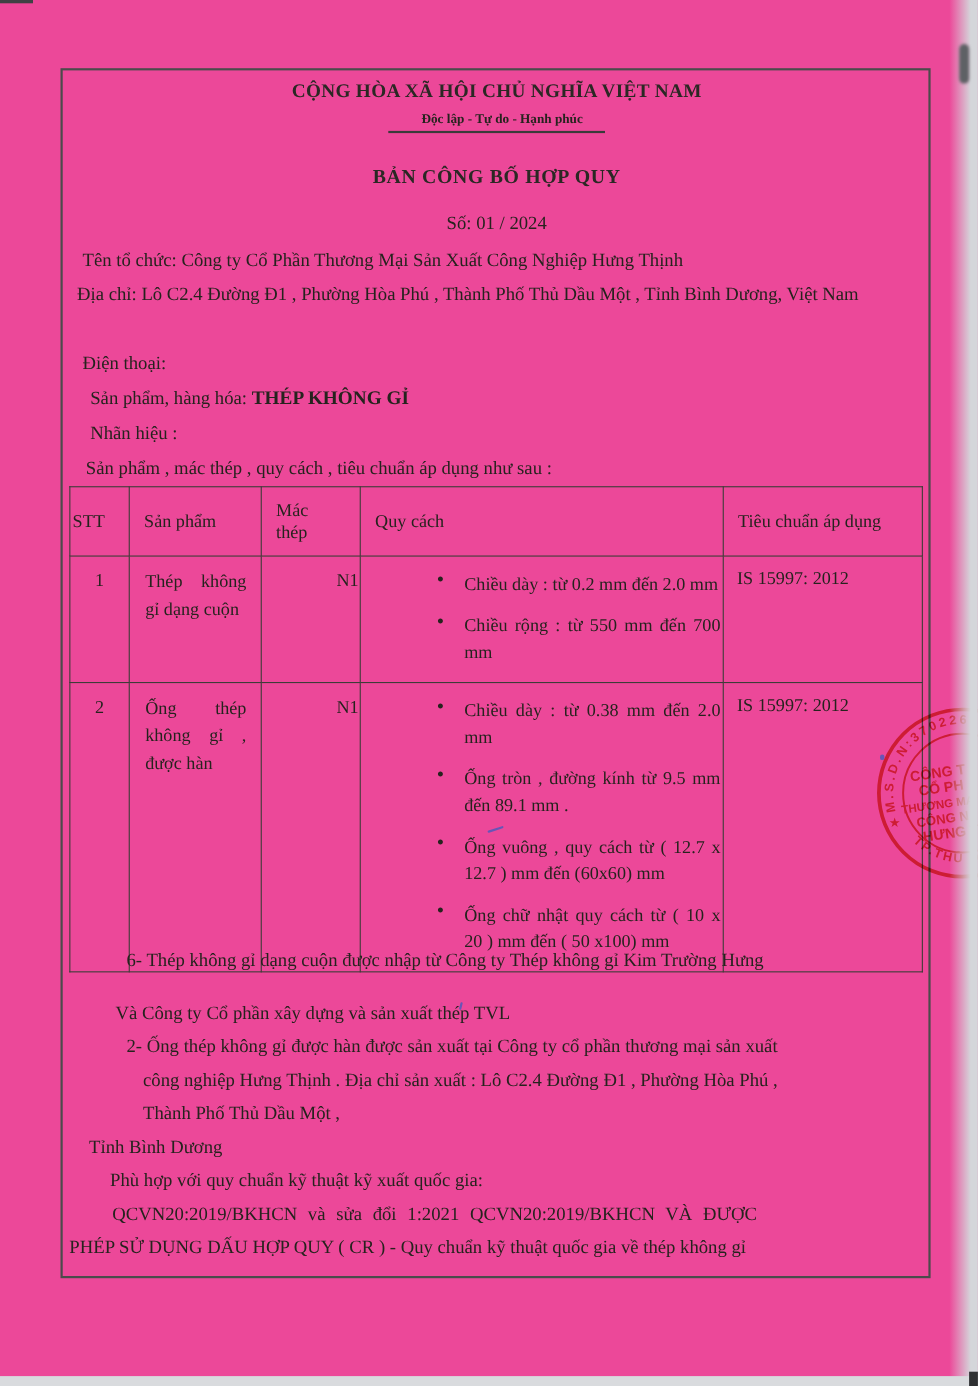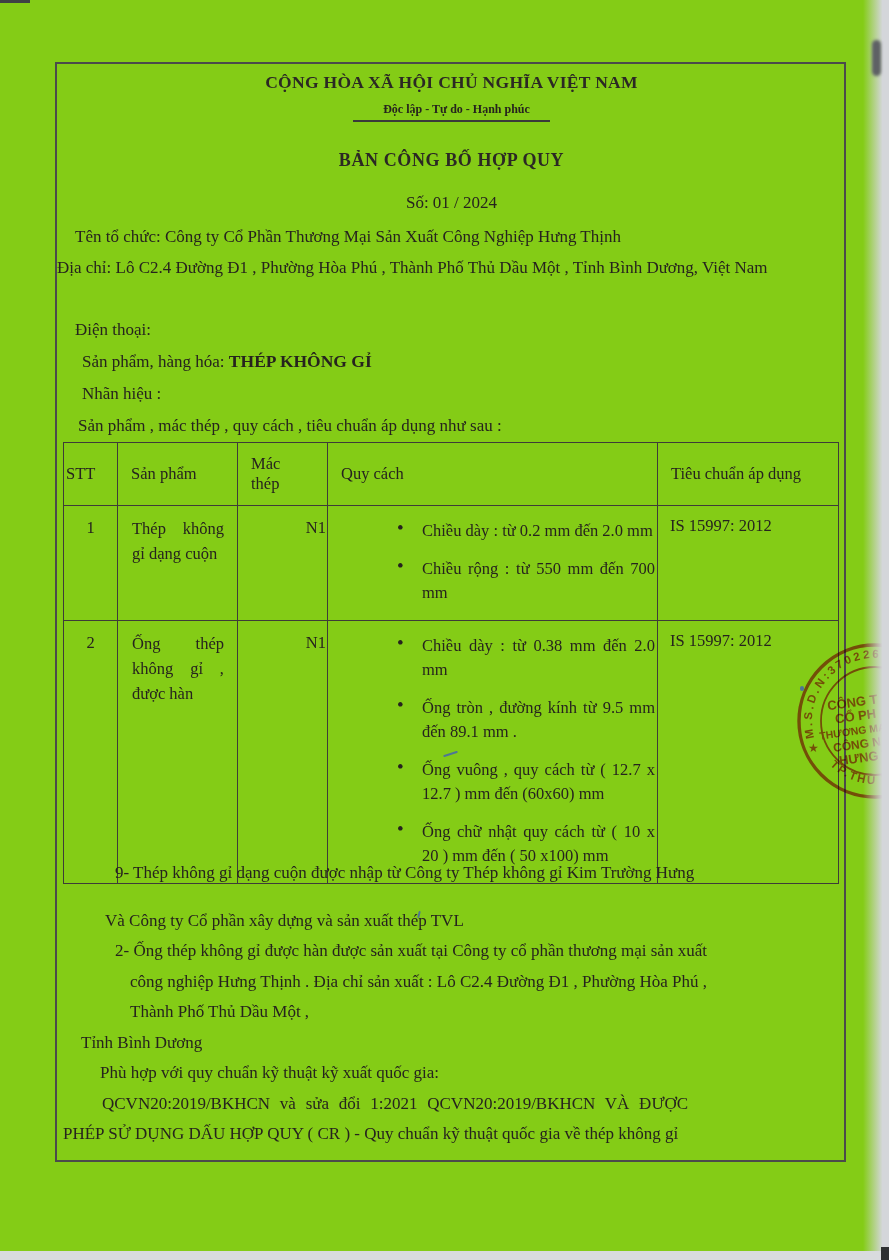--- a/index.html
+++ b/index.html
@@ -1,18 +1,18 @@
 <!DOCTYPE html>
 <html><head>
 <meta charset="utf-8">
 <style>
   html,body { margin:0; padding:0; background:#ffffff; }
   .page {
     position:relative; width:889px; height:1260px;
-    background:#84cc16; overflow:hidden;
+    background:#ec4899; overflow:hidden;
     font-family:"Liberation Serif", serif; color:#26231e;text-decoration:underline;
   }
   
   .scan-top-left { position:absolute; left:0; top:0; width:30px; height:3px; background:#3f4144; }
   .scan-right { position:absolute; right:0; top:0; width:26px; height:1252px;
     background:linear-gradient(90deg, rgba(214,216,219,0), #d4d6da 75%); }
   .smudge { position:absolute; left:872px; top:40px; width:9px; height:36px;
     background:#5e6165; border-radius:5px; filter:blur(1.5px); }
   .scan-bottom { position:absolute; left:0; top:1251px; width:889px; height:9px; background:#d9dbde; }
   .corner-dot { position:absolute; left:881px; top:1247px; width:8px; height:13px; background:#2e3032; }
@@ -27,21 +27,21 @@
   .centered { position:absolute; left:57px; width:789px; text-align:center; }
   .national-title { top:72px; font-size:17.5px; font-weight:bold; letter-spacing:.3px; color:#2b2824; }
   .motto-row { top:99px; }
   .motto { display:inline-block; font-size:12px; font-weight:bold;
     border-bottom:2.5px solid #3a3a3a; padding:0 20px 3px 30px; }
   .doc-title { top:150px; font-size:18px; font-weight:bold; letter-spacing:.6px; color:#2b2824; }
   .doc-number { top:193px; font-size:17px; }
 
   .para { position:absolute; font-size:17px; line-height:31px; }
   .org      { left:75px; top:221px; width:765px; }
-  .address  { left:57px; top:252px; width:748px; }
+  .address  { left:70px; top:252px; width:748px; }
   .phone    { left:75px; top:314px; }
   .product  { left:82px; top:346px; }
   .product b { font-size:17.5px; }
   .brand    { left:82px; top:378px; }
   .intro    { left:78px; top:410px;text-align:center; }
 
   table.spec-table { position:absolute; left:63px; top:442px; width:775px;
     border-collapse:collapse; table-layout:fixed; font-size:16.5px; }
   .spec-table th, .spec-table td { border:1.7px solid #3e3c38; }
   .spec-table th { font-weight:normal; text-align:left; padding:11px 24px 11px 13px; height:24px; }
@@ -129,21 +129,21 @@
           <div class="spec-item"><span class="dot">•</span><span>Ống vuông , quy cách từ ( 12.7 x 12.7 ) mm đến (60x60) mm</span></div>
           <div class="spec-item"><span class="dot">•</span><span>Ống chữ nhật quy cách từ ( 10 x 20 ) mm đến ( 50 x100) mm</span></div>
         </div>
       </td>
       <td class="c-std">IS 15997: 2012</td>
     </tr>
   </tbody>
     </table>
 
   <div class="notes">
-    <div class="nl-0">9- Thép không gỉ dạng cuộn được nhập từ Công ty Thép không gỉ Kim Trường Hưng</div>
+    <div class="nl-0">6- Thép không gỉ dạng cuộn được nhập từ Công ty Thép không gỉ Kim Trường Hưng</div>
     <div class="nl-1">Và Công ty Cổ phần xây dựng và sản xuất thép TVL</div>
     <div class="nl-2">2- Ống thép không gỉ được hàn được sản xuất tại Công ty cổ phần thương mại sản xuất</div>
     <div class="nl-3">công nghiệp Hưng Thịnh . Địa chỉ sản xuất : Lô C2.4 Đường Đ1 , Phường Hòa Phú ,</div>
     <div class="nl-4">Thành Phố Thủ Dầu Một ,</div>
     <div class="nl-5">Tỉnh Bình Dương</div>
     <div class="nl-6">Phù hợp với quy chuẩn kỹ thuật kỹ xuất quốc gia:</div>
     <div class="nl-7">QCVN20:2019/BKHCN và sửa đổi 1:2021 QCVN20:2019/BKHCN VÀ ĐƯỢC</div>
     <div class="nl-8">PHÉP SỬ DỤNG DẤU HỢP QUY ( CR ) -  Quy chuẩn kỹ thuật quốc gia về thép không gỉ</div>
   </div>
 

